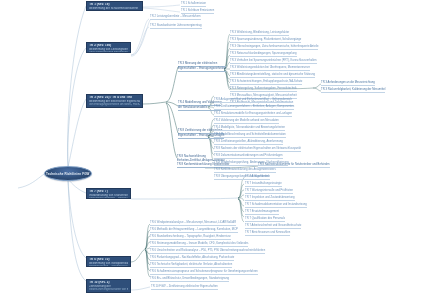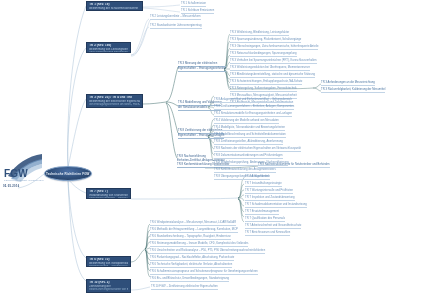--- a/index.html
+++ b/index.html
@@ -251,30 +251,20 @@
       <path d="M145,250 C148,250 146,264 150,265"></path>
       <path d="M145,250 C148,251 146,270 150,271"></path>
       <path d="M145,250 C148,251 146,275 150,277"></path>
     </g>
 
     <g fill="none" stroke="#9fb9d2" stroke-width="0.4">
       <path d="M131,290 C140,290 145,288 150,287"></path>
     </g>
   </svg>
 
-  <div class="logo-block">
-    <svg class="logo-svg" width="44" height="34" viewBox="0 0 44 34">
-      <path d="M6,24 C14,12 26,4 40,2 L40,8 C28,10 18,17 12,26 Z" fill="#2f4f7a" opacity="0.88"></path>
-      <path d="M9,27 C17,16 28,9 40,7 L40,12 C30,14 21,20 15,28 Z" fill="#6f96bf" opacity="0.75"></path>
-      <path d="M13,29 C20,20 29,14 40,12 L40,16 C32,18 24,23 19,30 Z" fill="#a8c2dc" opacity="0.7"></path>
-      <text x="2" y="25" font-family="Liberation Sans, sans-serif" font-size="10" font-weight="bold" fill="#2f4f7a" letter-spacing="0.2">FGW</text>
-      <text x="2" y="29.4" font-family="Liberation Sans, sans-serif" font-size="2.3" fill="#7e9ec4" letter-spacing="0.25">Fördergesellschaft Windenergie</text>
-    </svg>
-    <span class="logo-date">05.05.2016</span>
-  </div>
 
   <div class="root-node">
     <span class="root-label">Technische Richtlinien FGW</span>
   </div>
 
   <div class="topic" style="left:86px; top:1px; width:57px; height:10px;">
     <span class="t-line t-code">TR 1 (Rev. 19)</span>
     <span class="t-line t-title">Bestimmung der Schallemissionswerte</span>
   </div>
 

